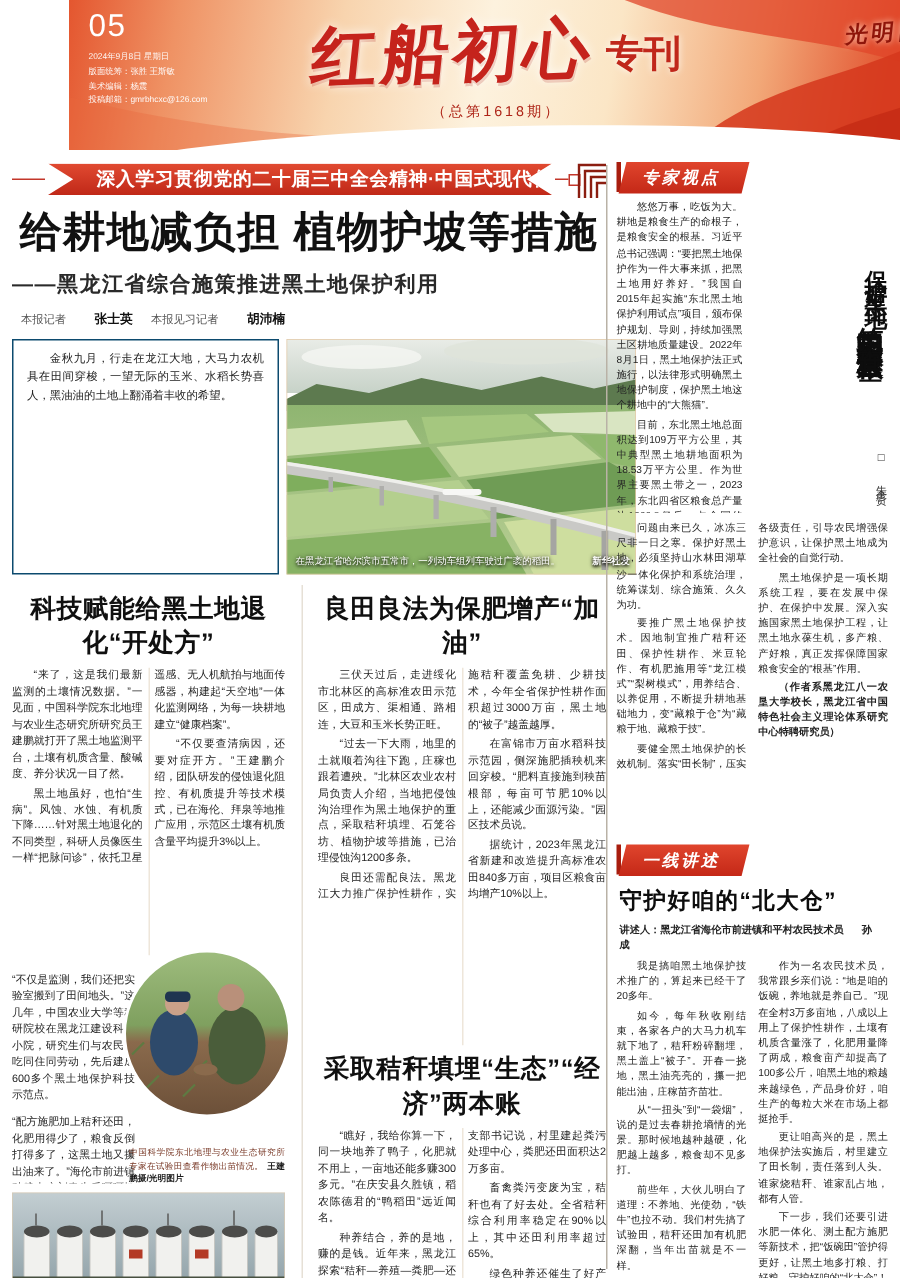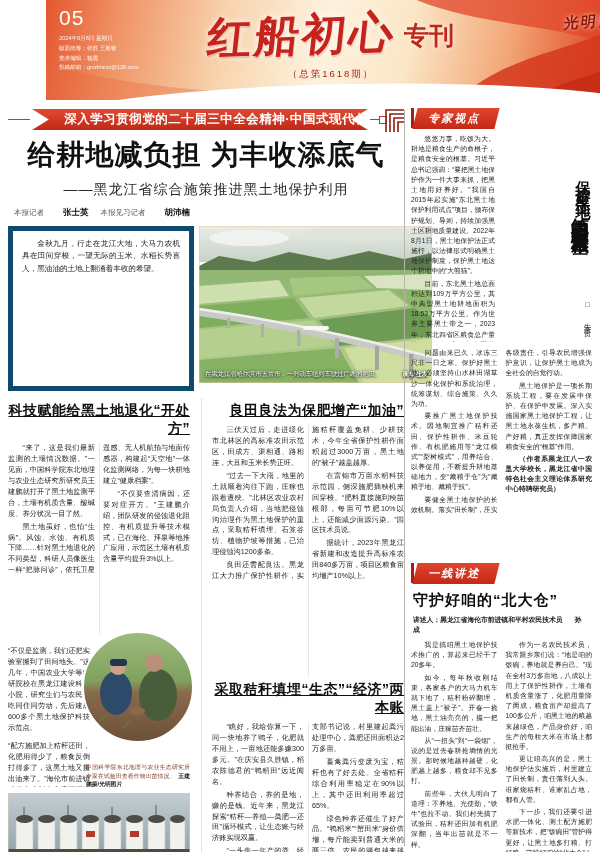--- a/index.html
+++ b/index.html
@@ -28,36 +28,36 @@
   .bline{position:absolute;top:11px;height:1px;background:#c3362a;}
   .ribbon{position:absolute;left:24px;top:1px;width:336px;height:21px;
     background:linear-gradient(#e14a31,#c02818);color:#fff;font-weight:bold;font-size:12.5px;
     text-align:right;line-height:21px;letter-spacing:.5px;
     clip-path:polygon(0 0,100% 0,95% 50%,100% 100%,0 100%,5% 50%);}
   .sq{position:absolute;top:8px;width:6px;height:6px;border:1px solid #c3362a;background:#fff;}
   .fret{position:absolute;right:-2px;top:-4px;}
   
   #main{position:absolute;left:8px;top:134px;width:396px;}
   .headline{font-size:28px;font-weight:800;text-align:center;letter-spacing:1px;color:#111;margin-top:2px;}
-  .subtitle{font-size:14px;font-weight:400;text-align:center;color:#2a2a2a;margin-top:7px;letter-spacing:1px;}
+  .subtitle{font-size:14px;font-weight:700;color:#2a2a2a;margin-top:7px;letter-spacing:1px;}
   .byline{font-size:7.5px;color:#555;margin:8px 0 0 6px;}
   .byline b{color:#111;font-size:8.5px;margin:0 10px 0 19px;}
   .toprow{display:flex;gap:5px;margin-top:7px;}
-  .ledebox{width:158px;flex:none;border:5px solid #0c4a6e;padding:7px 9px;height:141px;overflow:hidden;
+  .ledebox{width:158px;flex:none;border:1px solid #0c4a6e;padding:7px 9px;height:141px;overflow:hidden;
     font-family:Liberation Mono, monospace;font-size:7.6px;line-height:1.62;color:#222;text-align:justify;}
   .ledebox p{margin:0 0 2px;text-indent:2em;}
   .photowrap{position:relative;flex:1;height:157px;}
   .photowrap svg{display:block;}
   .photocap{position:absolute;left:6px;bottom:4px;right:4px;font-size:6.3px;color:#fff;
     text-shadow:0 1px 2px rgba(0,0,0,.9),0 0 3px rgba(0,0,0,.8);}
   .photocap b{float:right;margin-left:6px;}
   .colwrap{display:flex;gap:11px;margin-top:7px;}
   .colL{width:182px;flex:none;}
   .colM{flex:1;border-left:1px solid #e6e0d6;padding-left:10px;}
-  h2.sec{font-size:14px;font-weight:800;text-align:right;color:#101010;margin:4px 0 5px;letter-spacing:.5px;text-decoration:underline;}
+  h2.sec{font-size:17px;font-weight:800;text-align:center;color:#101010;margin:4px 0 5px;letter-spacing:.5px;}
   .twocol{column-count:2;column-gap:8px;column-rule:1px solid #eee6da;font-size:7.2px;line-height:1.52;
     text-align:justify;color:#242424;overflow:hidden;}
   .twocol p,.onecol p{margin:0 0 2px;text-indent:2em;}
   .t1{height:192px;}
   .t2{height:252px;}
   .t3{height:178px;}
   .circlerow{position:relative;height:150px;margin-top:4px;}
   .circletext{width:82px;height:148px;overflow:hidden;font-size:7.2px;line-height:1.52;text-align:justify;color:#242424;}
   .circleimg{position:absolute;right:-4px;top:-8px;}
   .circlecap{position:absolute;right:0;bottom:0;width:104px;font-size:5.8px;line-height:1.5;color:#7a3a28;text-align:justify;}
@@ -121,21 +121,21 @@
     <g fill="none" stroke="#8b1d10" stroke-width="1.6">
       <path d="M2,28 L2,6 L20,6"></path>
       <path d="M6,28 L6,10 L20,10"></path>
       <path d="M10,28 L10,14 L20,14"></path>
       <path d="M14,28 L14,18 L20,18"></path>
     </g>
   </svg>
 </div>
 
 <div id="main">
-  <div class="headline">给耕地减负担  为丰收添底气</div>
+  <div class="headline">给耕地减负担  植物护坡等措施</div>
   <div class="subtitle">——黑龙江省综合施策推进黑土地保护利用</div>
   <div class="byline">
     <span>本报记者</span><b>张士英</b>
     <span>本报见习记者</span><b>胡沛楠</b>
   </div>
 
   <div class="toprow">
     <div class="ledebox">
       <p>金秋九月，行走在龙江大地，大马力农机具在田间穿梭，一望无际的玉米、水稻长势喜人，黑油油的土地上翻涌着丰收的希望。</p>
     </div>

